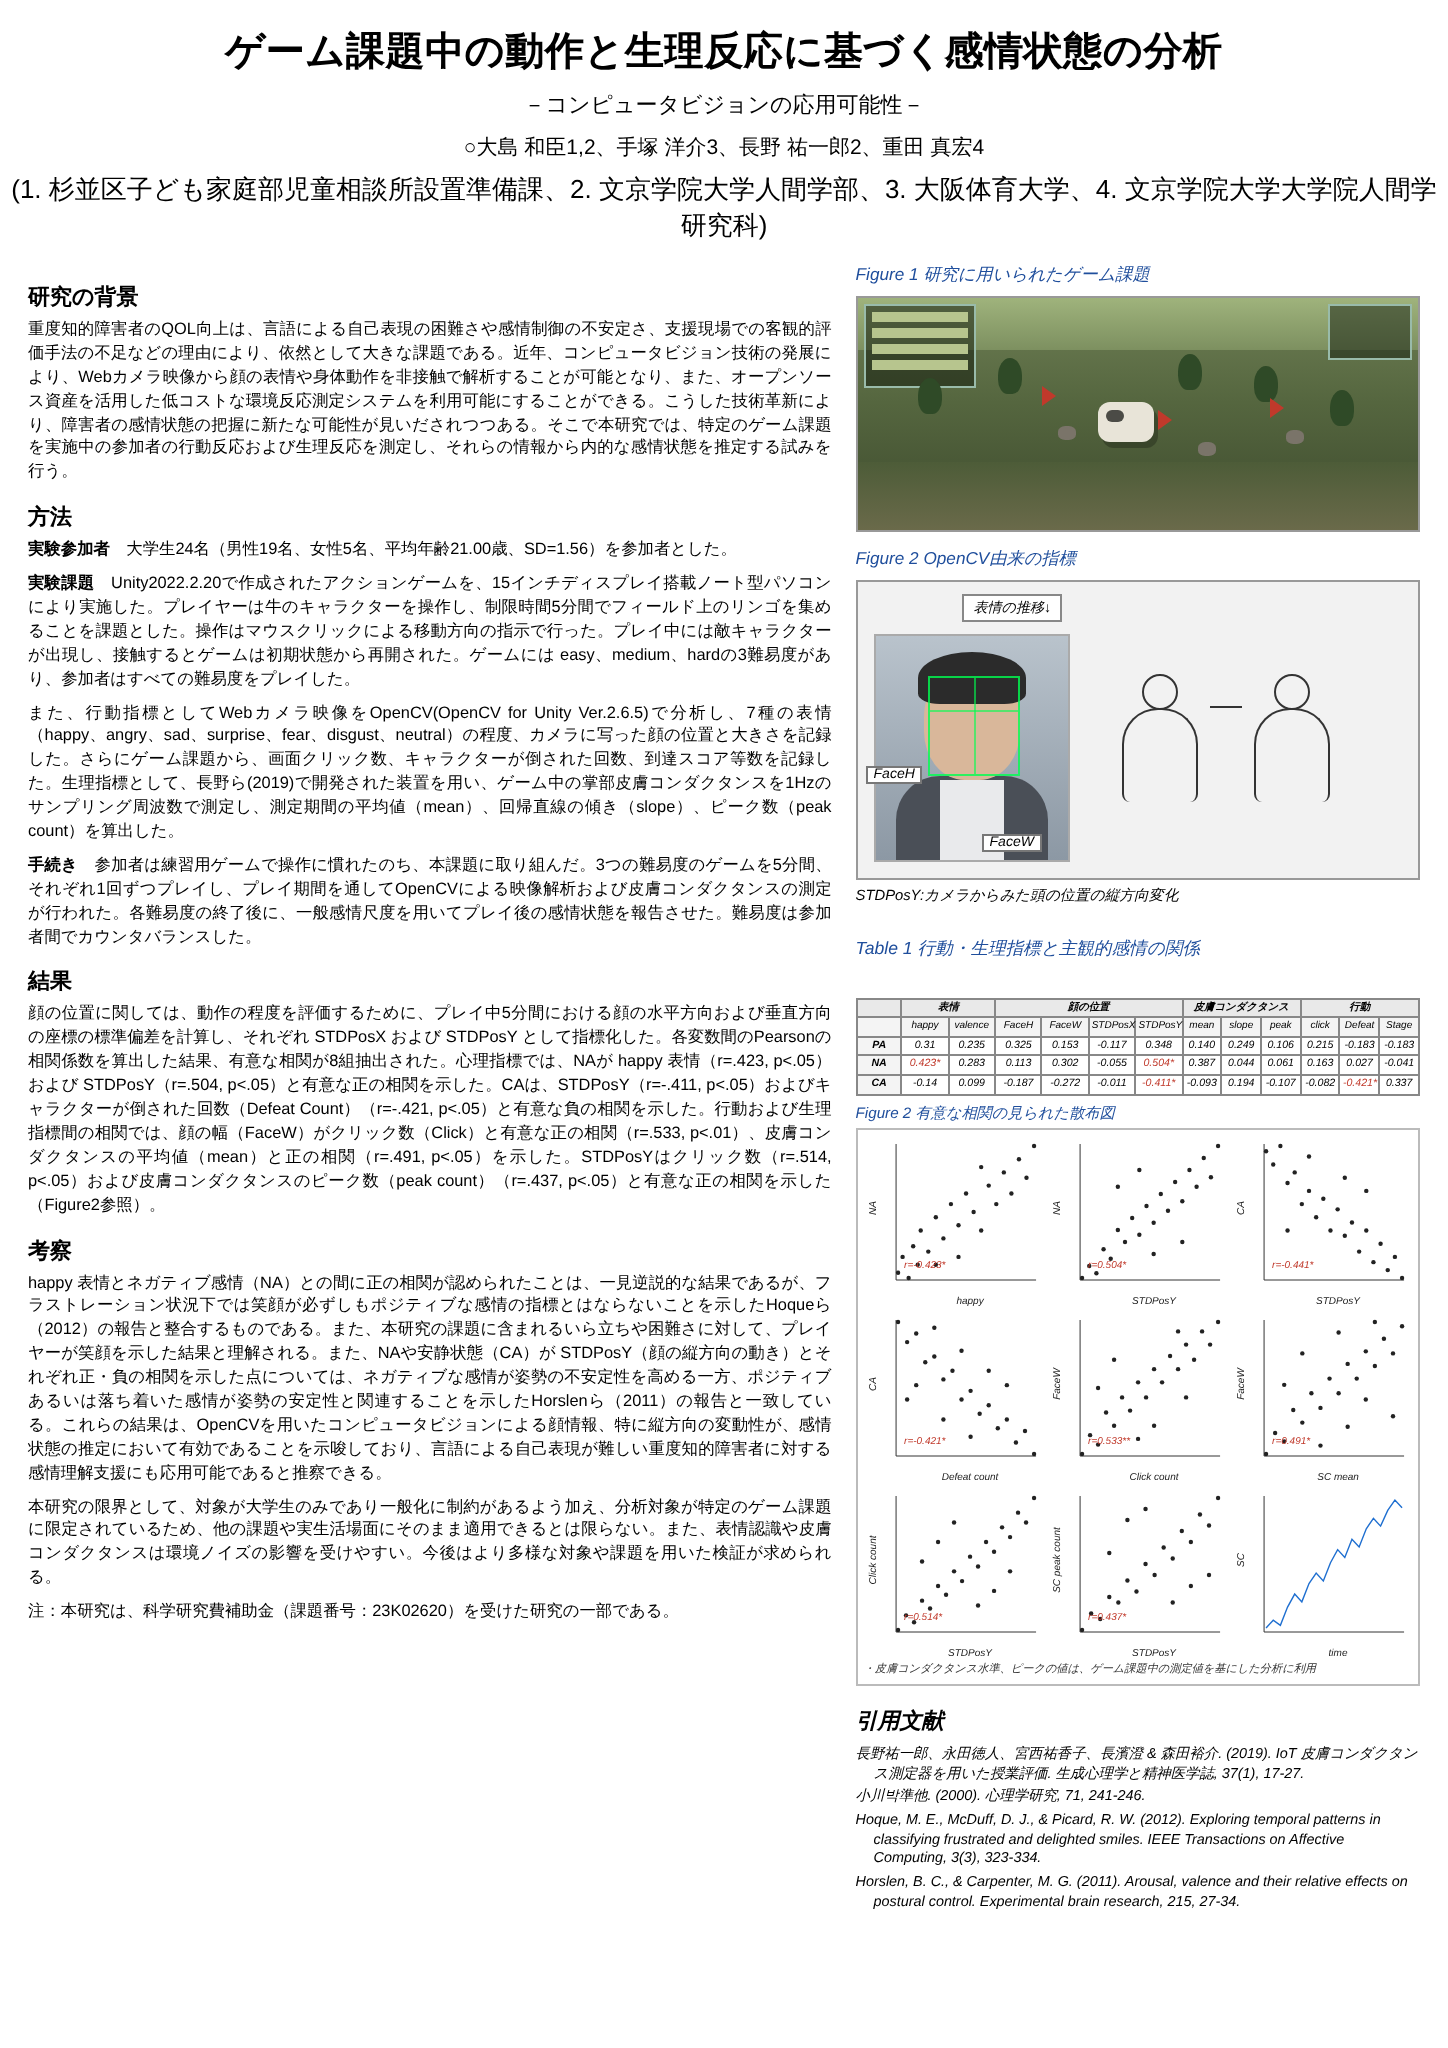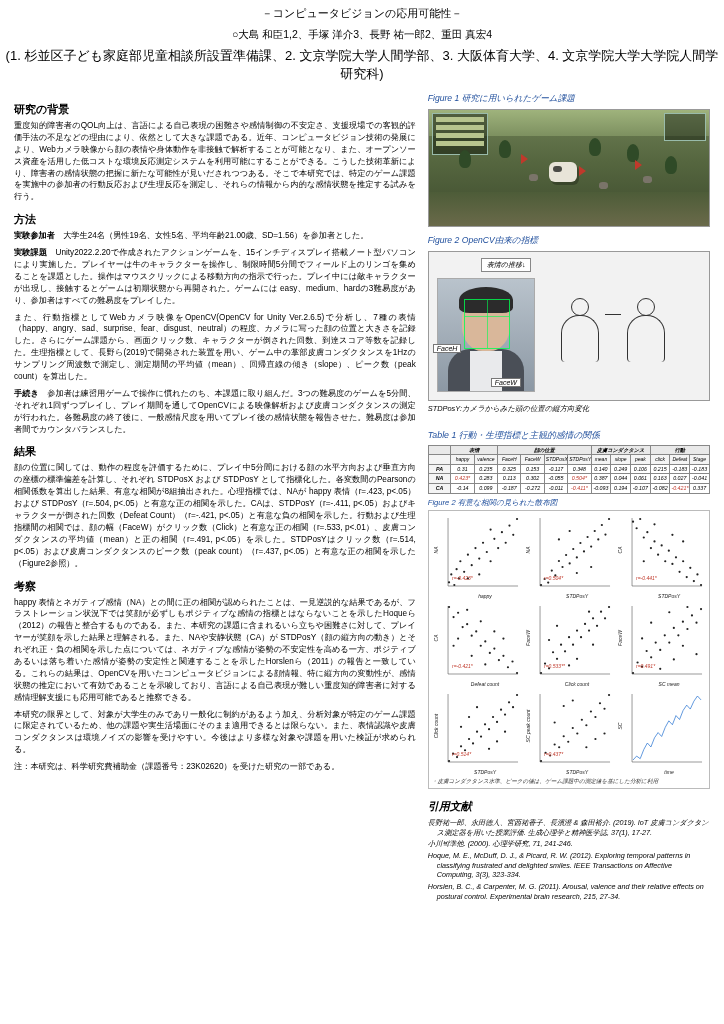--- a/index.html
+++ b/index.html
@@ -97,21 +97,21 @@
   .photo .mesh{position:absolute;left:26px;top:20px;width:44px;height:48px;border:1px solid rgba(0,255,80,.8);}
   .photo .mesh:before{content:"";position:absolute;left:0;top:16px;width:100%;height:1px;background:rgba(0,255,80,.6);}
   .photo .mesh:after{content:"";position:absolute;left:22px;top:0;width:1px;height:100%;background:rgba(0,255,80,.6);}
   .tag{position:absolute;font-size:7px;background:#fff;border:1px solid #777;padding:0 3px;}
   .silhouette{position:absolute;width:40px;height:64px;}
   .silhouette .h{position:absolute;left:12px;top:0;width:16px;height:16px;border:1.5px solid #333;border-radius:50%;}
   .silhouette .s{position:absolute;left:2px;top:17px;width:36px;height:46px;border:1.5px solid #333;border-radius:18px 18px 4px 4px;border-bottom:none;}
   .arrow{position:absolute;height:0;border-top:1px solid #333;}
   .stdcap{font-size:7.4px;margin-top:3px;line-height:1.35;}
   
-  .tcap{font-size:8.8px;color:#1f4e9c;margin:0 0 3px 0;}
+  .tcap{font-size:8.8px;color:#1f4e9c;margin:0 0 18px 0;}
   table.t1{
     border-collapse:collapse;width:100%;font-size:5.3px;table-layout:fixed;
   }
   table.t1 th, table.t1 td{
     border:0.5px solid #888;padding:1px 1px;text-align:center;line-height:1.25;
   }
   table.t1 thead tr.grp th{background:#e9e9e9;font-weight:bold;font-size:5.2px;}
   table.t1 thead tr.hdr th{background:#f4f4f4;font-weight:normal;font-size:5.0px;}
   table.t1 td.rowh{background:#f4f4f4;font-weight:bold;}
   .red{color:#c0392b;}
@@ -125,20 +125,21 @@
   
   .refs{font-size:7.2px;line-height:1.35;}
   .refs div{margin-bottom:2px;text-indent:-9px;padding-left:9px;}
   .sechdr{font-size:11px;font-weight:bold;margin:10px 0 4px 0;}
 </style>
 </head>
 <body>
 
 <div class="page">
 
+  <div class="title">ゲーム課題中の動作と生理反応に基づく感情状態の分析</div>
   <div class="subtitle">－コンピュータビジョンの応用可能性－</div>
   <div class="authors">○大島 和臣1,2、手塚 洋介3、長野 祐一郎2、重田 真宏4</div>
   <div class="affil">(1. 杉並区子ども家庭部児童相談所設置準備課、2. 文京学院大学人間学部、3. 大阪体育大学、4. 文京学院大学大学院人間学研究科)</div>
 
   <div class="cols">
 
     <div class="colL">
 
       <h2 class="sec">研究の背景</h2>
       <p class="body">重度知的障害者のQOL向上は、言語による自己表現の困難さや感情制御の不安定さ、支援現場での客観的評価手法の不足などの理由により、依然として大きな課題である。近年、コンピュータビジョン技術の発展により、Webカメラ映像から顔の表情や身体動作を非接触で解析することが可能となり、また、オープンソース資産を活用した低コストな環境反応測定システムを利用可能にすることができる。こうした技術革新により、障害者の感情状態の把握に新たな可能性が見いだされつつある。そこで本研究では、特定のゲーム課題を実施中の参加者の行動反応および生理反応を測定し、それらの情報から内的な感情状態を推定する試みを行う。</p>

